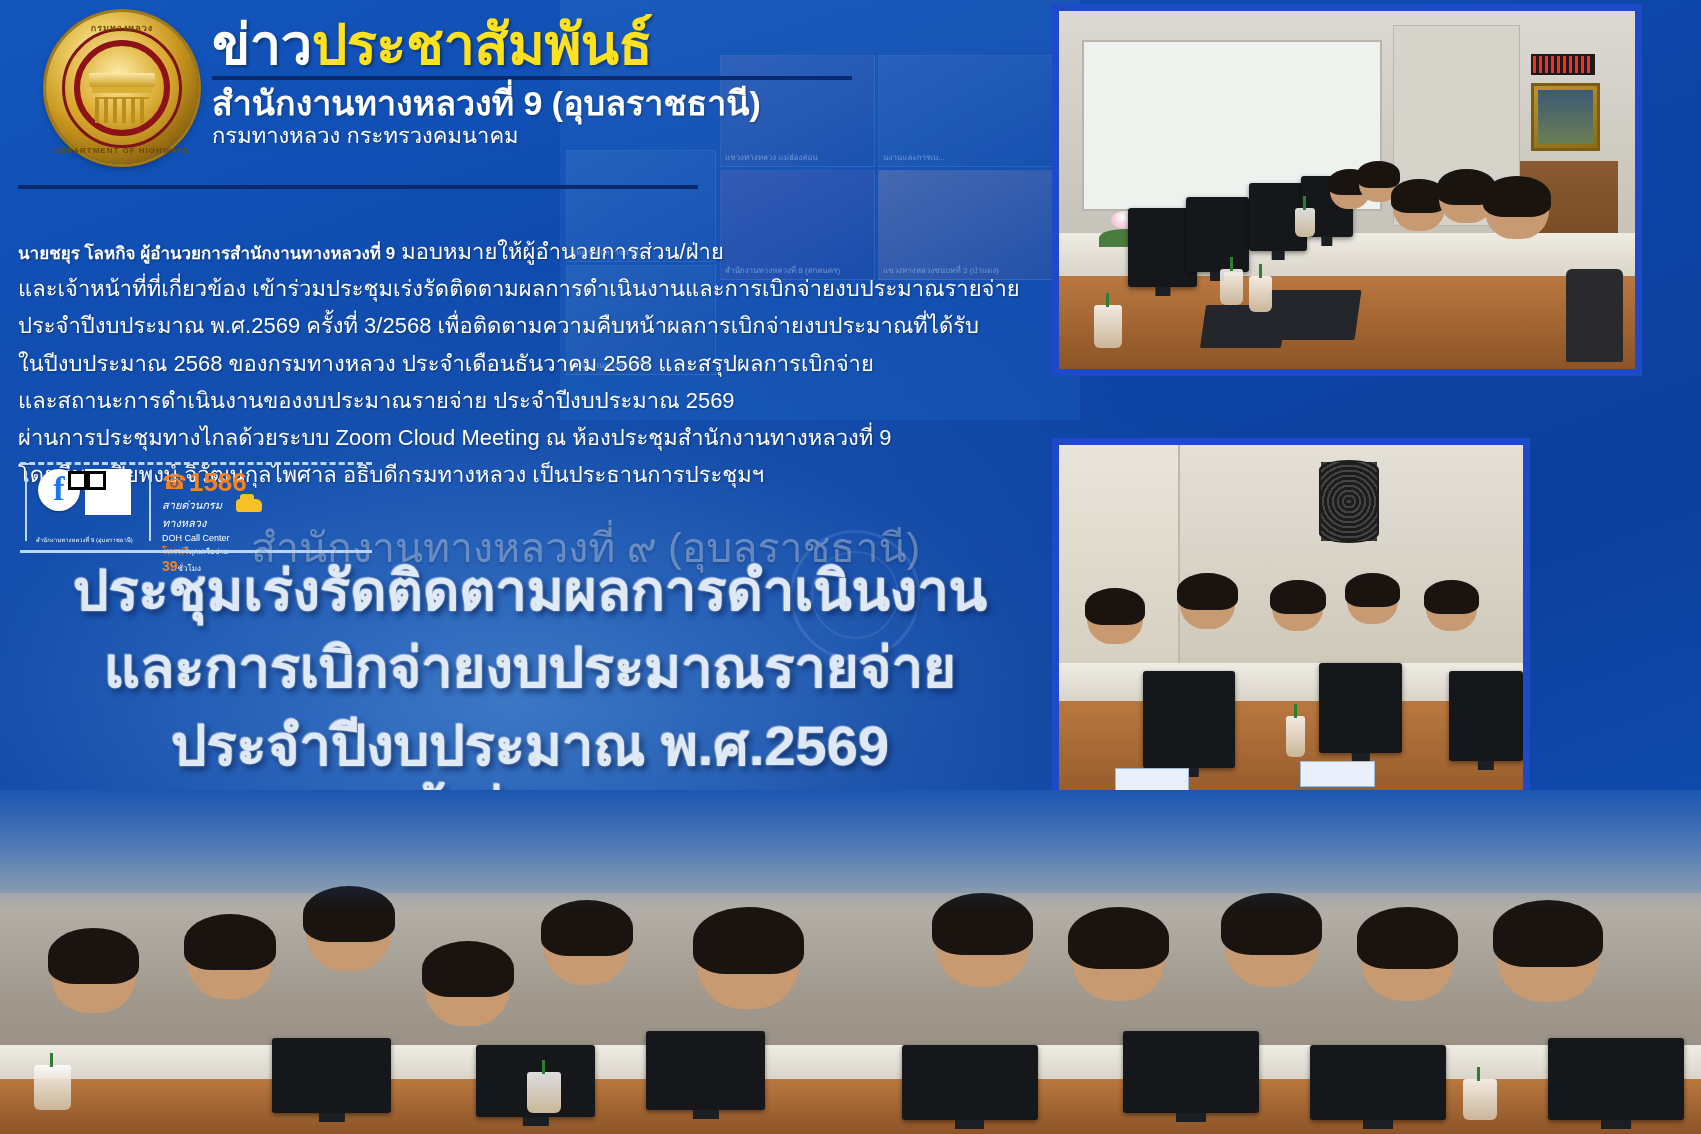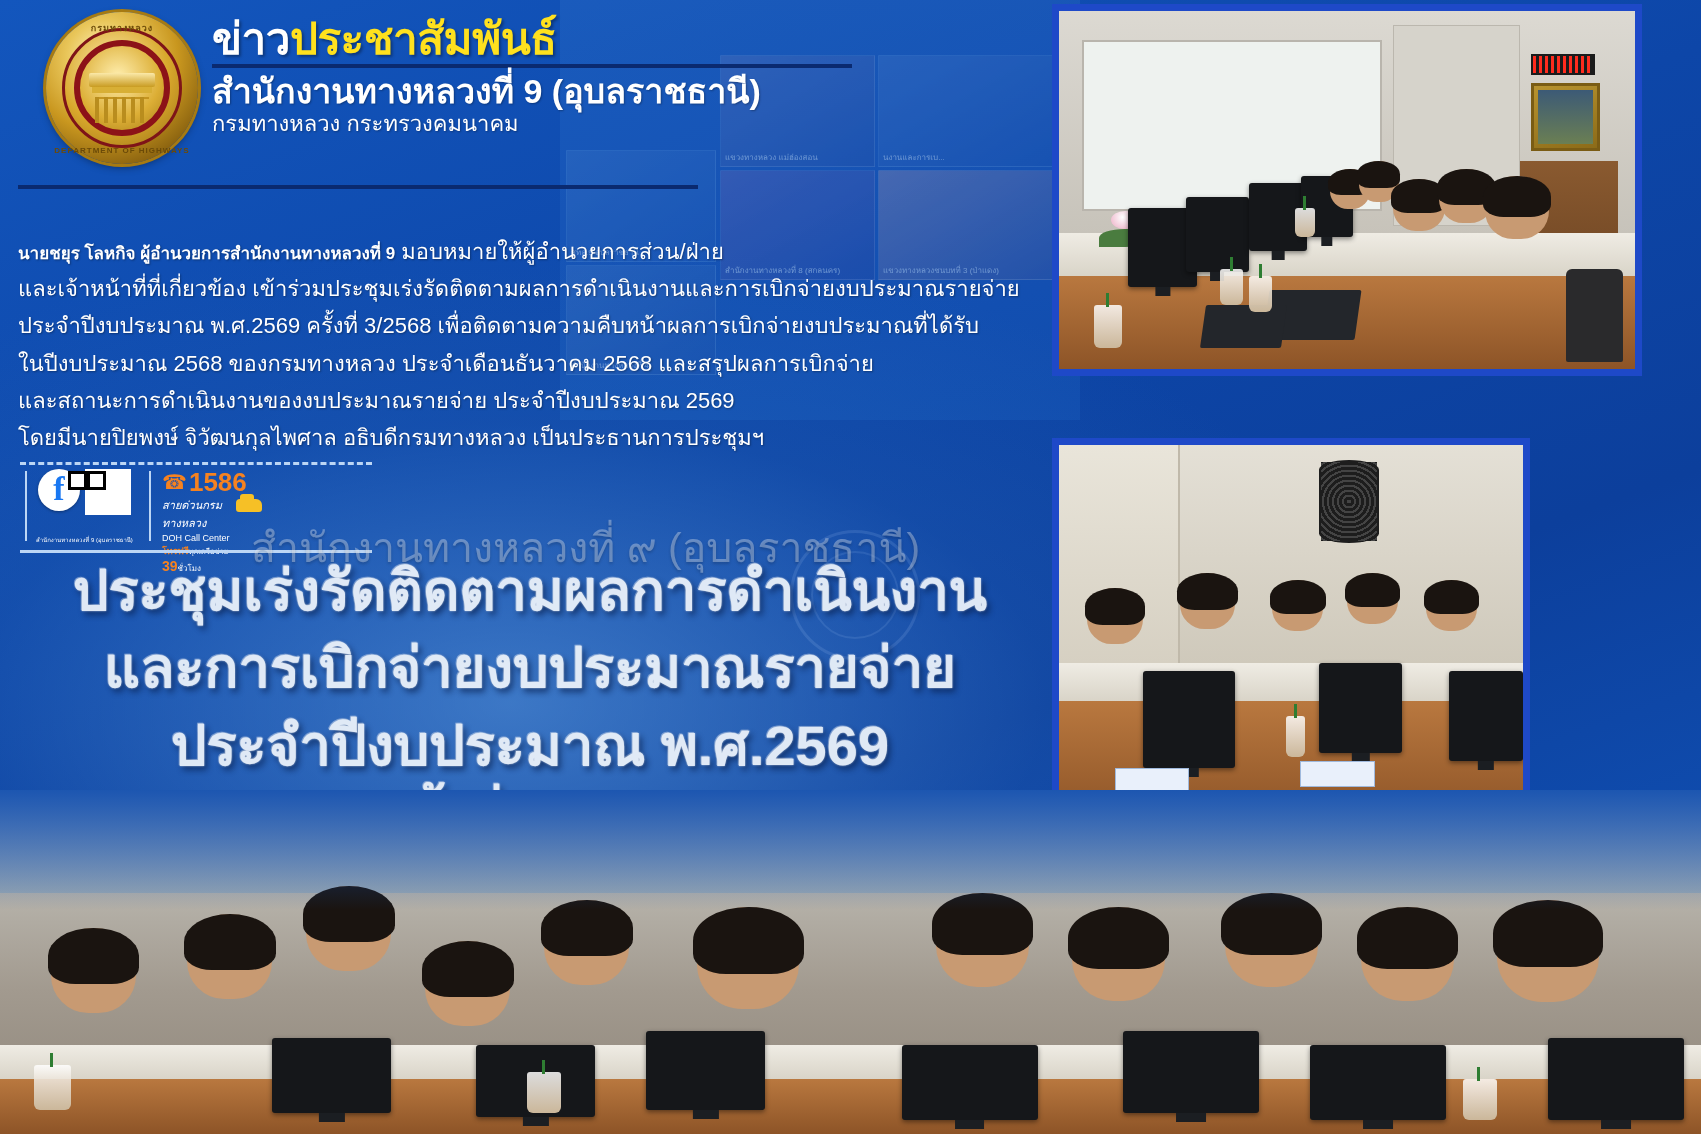--- a/index.html
+++ b/index.html
@@ -118,21 +118,21 @@
     width:54px;height:26px;
     background:repeating-linear-gradient(90deg,#b98d1e 0 4px,transparent 4px 9px);
   }
   #doh-seal .topletters,#doh-seal .botletters{
     position:absolute;left:0;right:0;text-align:center;color:#6b4a08;font-size:9px;letter-spacing:1px;font-weight:bold;
   }
   #doh-seal .topletters{top:9px;}
   #doh-seal .botletters{bottom:9px;font-size:8px;}
 
   #brand{position:absolute;left:212px;top:16px;width:720px;color:#fff;}
-  #brand .l1{font-size:44px;font-weight:bold;line-height:1.04;letter-spacing:-.5px;
+  #brand .l1{font-size:56px;font-weight:bold;line-height:1.04;letter-spacing:-.5px;
              text-shadow:2px 2px 3px rgba(0,0,0,.35);}
   #brand .l1 .w2{color:#ffe11e;}
   #brand .rule{height:4px;background:#0a2a70;margin:2px 0 4px;width:640px;}
   #brand .l2{font-size:34px;font-weight:bold;line-height:1.12;text-shadow:1px 1px 2px rgba(0,0,0,.3);}
   #brand .l3{font-size:22px;line-height:1.2;margin-top:1px;text-shadow:1px 1px 2px rgba(0,0,0,.3);}
 
   
   #dateline{position:absolute;left:18px;top:182px;width:1020px;color:#fff;}
   #dateline .dt{font-size:35px;font-weight:bold;line-height:1.08;text-shadow:2px 2px 3px rgba(0,0,0,.38);}
   #dateline .ruleblue{height:4px;width:680px;background:#0a2a70;margin-top:3px;}
@@ -263,20 +263,21 @@
   <div id="dateline">
     <div class="ruleblue"></div>
   </div>
 
   <div id="body-copy">
     <p><span class="strong">นายชยุร โลหกิจ ผู้อำนวยการสำนักงานทางหลวงที่ 9</span><span> มอบหมายให้ผู้อำนวยการส่วน/ฝ่าย</span></p>
     <p>และเจ้าหน้าที่ที่เกี่ยวข้อง เข้าร่วมประชุมเร่งรัดติดตามผลการดำเนินงานและการเบิกจ่ายงบประมาณรายจ่าย</p>
     <p>ประจำปีงบประมาณ พ.ศ.2569 ครั้งที่ 3/2568 เพื่อติดตามความคืบหน้าผลการเบิกจ่ายงบประมาณที่ได้รับ</p>
     <p>ในปีงบประมาณ 2568 ของกรมทางหลวง ประจำเดือนธันวาคม 2568 และสรุปผลการเบิกจ่าย</p>
     <p>และสถานะการดำเนินงานของงบประมาณรายจ่าย ประจำปีงบประมาณ 2569</p>
+    <p>ผ่านการประชุมทางไกลด้วยระบบ Zoom Cloud Meeting  ณ ห้องประชุมสำนักงานทางหลวงที่ 9</p>
     <p>โดยมีนายปิยพงษ์  จิวัฒนกุลไพศาล อธิบดีกรมทางหลวง เป็นประธานการประชุมฯ</p>
   </div>
 
   <div id="contactbar">
     <div class="dashed"></div>
     <div class="cols">
 
 
       <div class="divider"></div>
 

